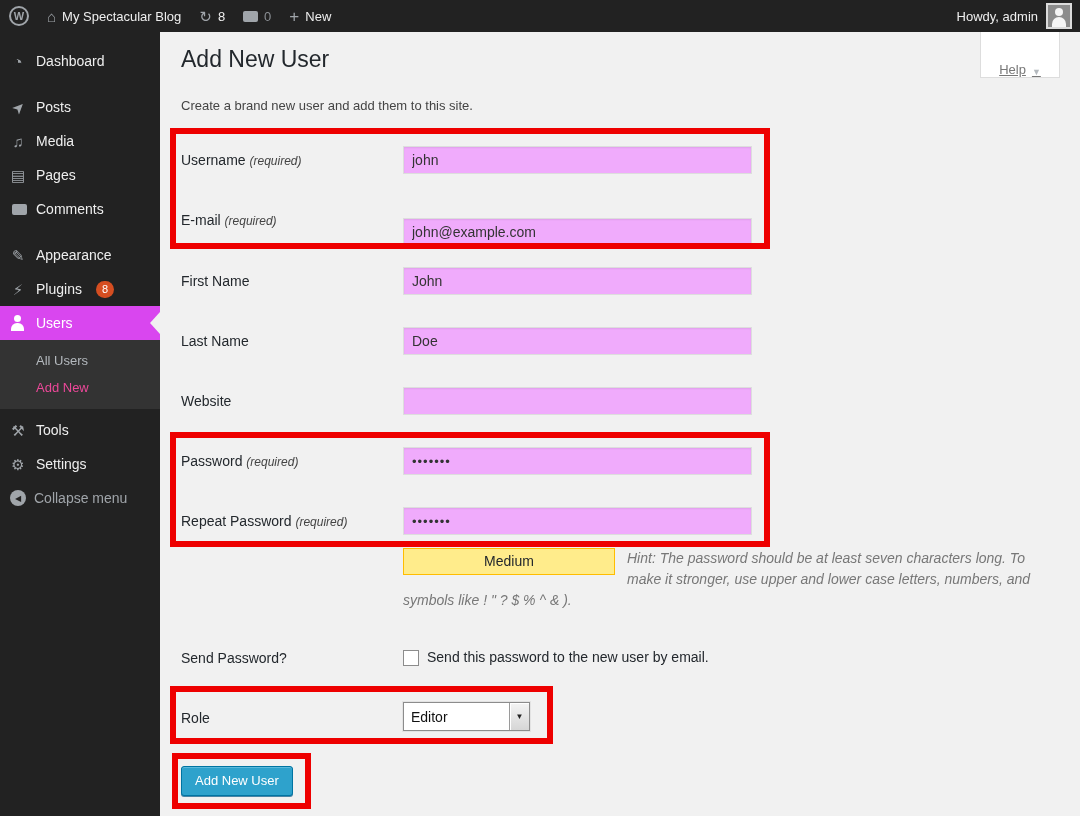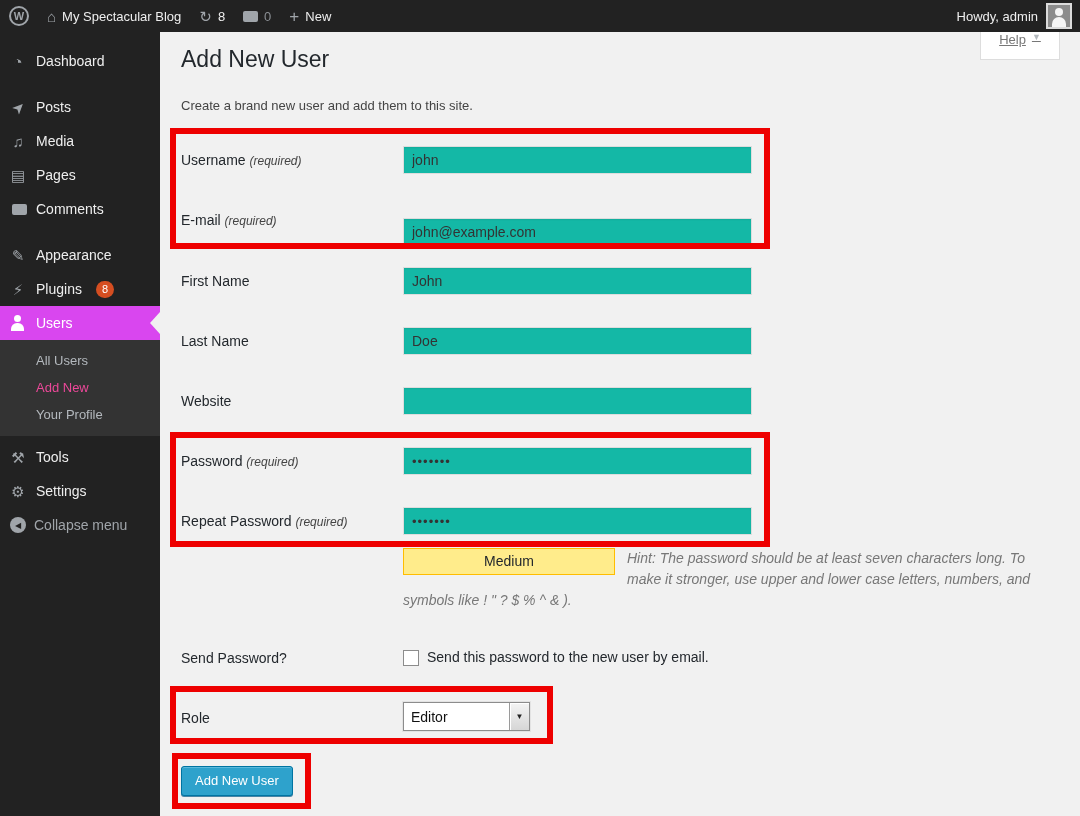--- a/index.html
+++ b/index.html
@@ -67,37 +67,37 @@
   .submenu-item { padding:6px 0 6px 36px; color:#b4b9be; font-size:13px; line-height:15px; cursor:pointer; }
   .submenu-item.current { color:#ec4899; font-weight:normal; }
   .collapse-circle {
     width:16px; height:16px; border-radius:50%; background:#a0a5aa; color:#222;
     font-size:8px; display:flex; align-items:center; justify-content:center; margin-left:2px; flex:0 0 16px;
   }
   .menu-item.collapse { color:#a0a5aa; }
 
   
   #help-tab {
-    position:absolute; left:980px; top:32px; width:80px; height:28px;
+    position:absolute; left:980px; top:32px; width:80px; height:46px;
     background:#fff; border:1px solid #ddd; border-top:none;
-    display:flex; align-items:flex-start; justify-content:center; gap:6px;
+    display:flex; align-items:flex-end; justify-content:center; gap:6px;
     color:#777; font-size:13px; cursor:pointer; z-index:30;text-decoration:underline;
   }
   #help-tab .caret { color:#b4b9be; font-size:9px; }
 
   
   .abs { position:absolute; }
   #page-title { left:181px; top:46px; font-size:23px; font-weight:400; color:#23282d; }
   #page-subtitle { left:181px; top:98px; font-size:13px; color:#444; }
 
   .form-label { left:181px; width:215px; font-size:14px; color:#23282d; }
   .req { font-style:italic; font-size:12px; color:#444; }
   .txt-input {
     left:403px; width:349px; height:28px; position:absolute;
-    background:#14b8a6; border:1px solid #ddd; box-shadow:inset 0 1px 2px rgba(0,0,0,.07);
+    background:#f0abfc; border:1px solid #ddd; box-shadow:inset 0 1px 2px rgba(0,0,0,.07);
     padding:0 8px; font-size:14px; color:#333; font-family:"Liberation Sans","DejaVu Sans",sans-serif;
   }
   .pwd { letter-spacing:1px; font-size:13px; }
 
   #hint-wrap { left:403px; top:548px; width:628px; font-size:14px; color:#777; line-height:21px; }
   #strength-meter {
     float:left; width:212px; height:27px; margin:0 12px 4px 0;
     background:#ffec8b; border:1px solid #ffbd00; color:#23282d;
     text-align:center; line-height:25px; font-size:14px; font-style:normal;
   }
@@ -199,21 +199,20 @@
     <span class="badge">8</span>
   </div>
   <div class="menu-item current">
     <span class="person-icon"></span>
     <span>Users</span>
     <span class="arrow"></span>
   </div>
   <div class="submenu">
     <div class="submenu-item">All Users</div>
     <div class="submenu-item current">Add New</div>
-    <div class="submenu-item">Your Profile</div>
   </div>
   <div style="height:4px;"></div>
   <div class="menu-item">
     <span class="menu-icon">⚒</span>
     <span>Tools</span>
   </div>
   <div class="menu-item">
     <span class="menu-icon">⚙</span>
     <span>Settings</span>
   </div>

